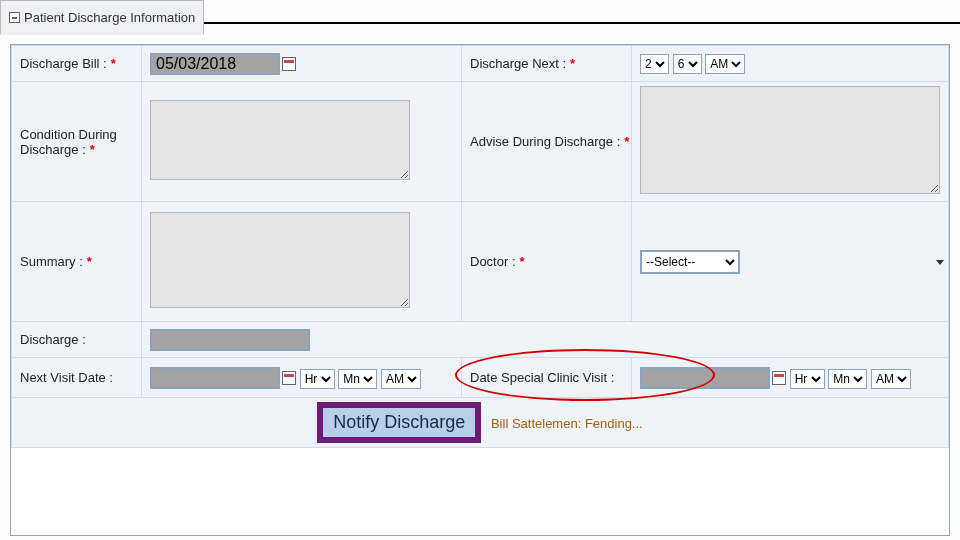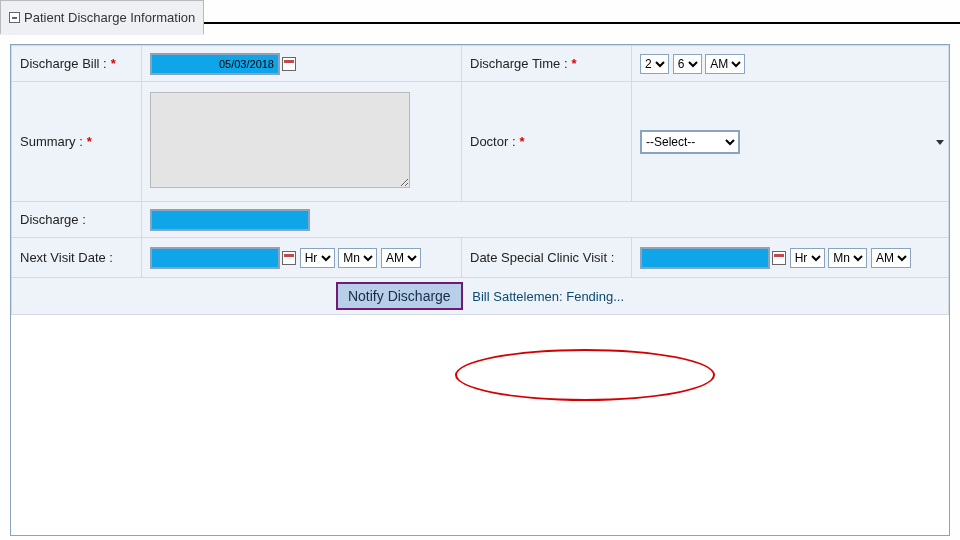--- a/index.html
+++ b/index.html
@@ -23,45 +23,45 @@
     border: 1px solid #8aa4c0; background: #fff;
   }
 
   table.form { width: 100%; border-collapse: collapse; table-layout: fixed; }
   table.form td { border: 1px solid #d2dbe5; background: #eef3f9; padding: 4px 8px; vertical-align: middle; color: #222; }
   table.form tr.head td { font-weight: 500; }
   .lbl { white-space: nowrap; }
   .req { color: #d00; font-weight: bold; margin-left: 4px; }
 
   .tx-input {
-    border: 2px solid #8aa4c0; height: 22px; background: #0ea5e9; padding: 0 4px; font-size: 11px;
-    display: inline-block; vertical-align: middle; text-align: right;
+    border: 2px solid #8aa4c0; height: 22px; background: #a3a3a3; padding: 0 4px; font-size: 16px;
+    display: inline-block; vertical-align: middle;
   }
   .tx-date-wrap { display: inline-flex; align-items: center; gap: 2px; }
   .cal-icon {
     width: 14px; height: 14px; border: 1px solid #666; background: #fff; display: inline-block;
     position: relative; vertical-align: middle;
   }
   .cal-icon::before { content: ""; position: absolute; top: 2px; left: 1px; right: 1px; height: 3px; background: #c24a4a; }
 
   .ta {
     border: 1px solid #b7b9bc; background: #e4e4e4; resize: both; overflow: auto;
     font-family: inherit; font-size: 12px; padding: 2px;
   }
 
   .sel {
     border: 1px solid #8aa4c0; background: #fff; font-size: 12px; height: 20px;
   }
   .sel-big { border-width: 2px; height: 24px; min-width: 100px; }
 
   .footer-row td { text-align: center; height: 32px; }
   .notify-btn {
-    background: #b7cfe8; border: 2px solid #701a75; padding: 4px 10px; font-size: 14px; color: #1a2a4a; font-weight: 500;
+    background: #b7cfe8; border: 6px solid #701a75; padding: 4px 10px; font-size: 18px; color: #1a2a4a; font-weight: 500;
   }
-  .pending { color: #0c4a6e; font-size: 13px; margin-left: 6px; }
+  .pending { color: #a16207; font-size: 13px; margin-left: 6px; }
 
   .dropdown-caret { display:inline-block; width:0; height:0; border-left:4px solid transparent; border-right:4px solid transparent; border-top:5px solid #333; vertical-align: middle; margin-left:2px; }
 
   
   .anno-ellipse {
     position: absolute; border: 2px solid #d40000; border-radius: 50%;
     width: 260px; height: 52px; left: 444px; top: 304px; pointer-events: none;
   }
   .anno-text {
     position: absolute; left: 714px; top: 314px; color: #d40000; font-weight: bold; font-size: 14px; line-height: 16px;
@@ -93,29 +93,44 @@
       <td class="lbl">
         <span>Discharge Bill :</span><span class="req">*</span>
       </td>
       <td>
         <span class="tx-date-wrap">
           <input class="tx-input" style="width: 130px;" value="05/03/2018">
           <span class="cal-icon"></span>
         </span>
       </td>
       <td class="lbl">
-        <span>Discharge Time :</span><span class="req">*</span>
+        <span>Discharge Next :</span><span class="req">*</span>
       </td>
       <td>
         <select class="sel"><option>2</option></select>
         <select class="sel"><option>6</option></select>
         <select class="sel"><option>AM</option></select>
       </td>
     </tr>
 
+    <tr style="height:120px">
+      <td class="lbl">
+        <span>Condition During</span><br>
+        <span>Discharge :</span><span class="req">*</span>
+      </td>
+      <td>
+        <textarea class="ta" style="width: 260px; height: 80px;"></textarea>
+      </td>
+      <td class="lbl">
+        <span>Advise During Discharge :</span><span class="req">*</span>
+      </td>
+      <td>
+        <textarea class="ta" style="width: 300px; height: 108px;"></textarea>
+      </td>
+    </tr>
 
     <tr style="height:120px">
       <td class="lbl">
         <span>Summary :</span><span class="req">*</span>
       </td>
       <td>
         <textarea class="ta" style="width: 260px; height: 96px;"></textarea>
       </td>
       <td class="lbl">
         <span>Doctor :</span><span class="req">*</span>

